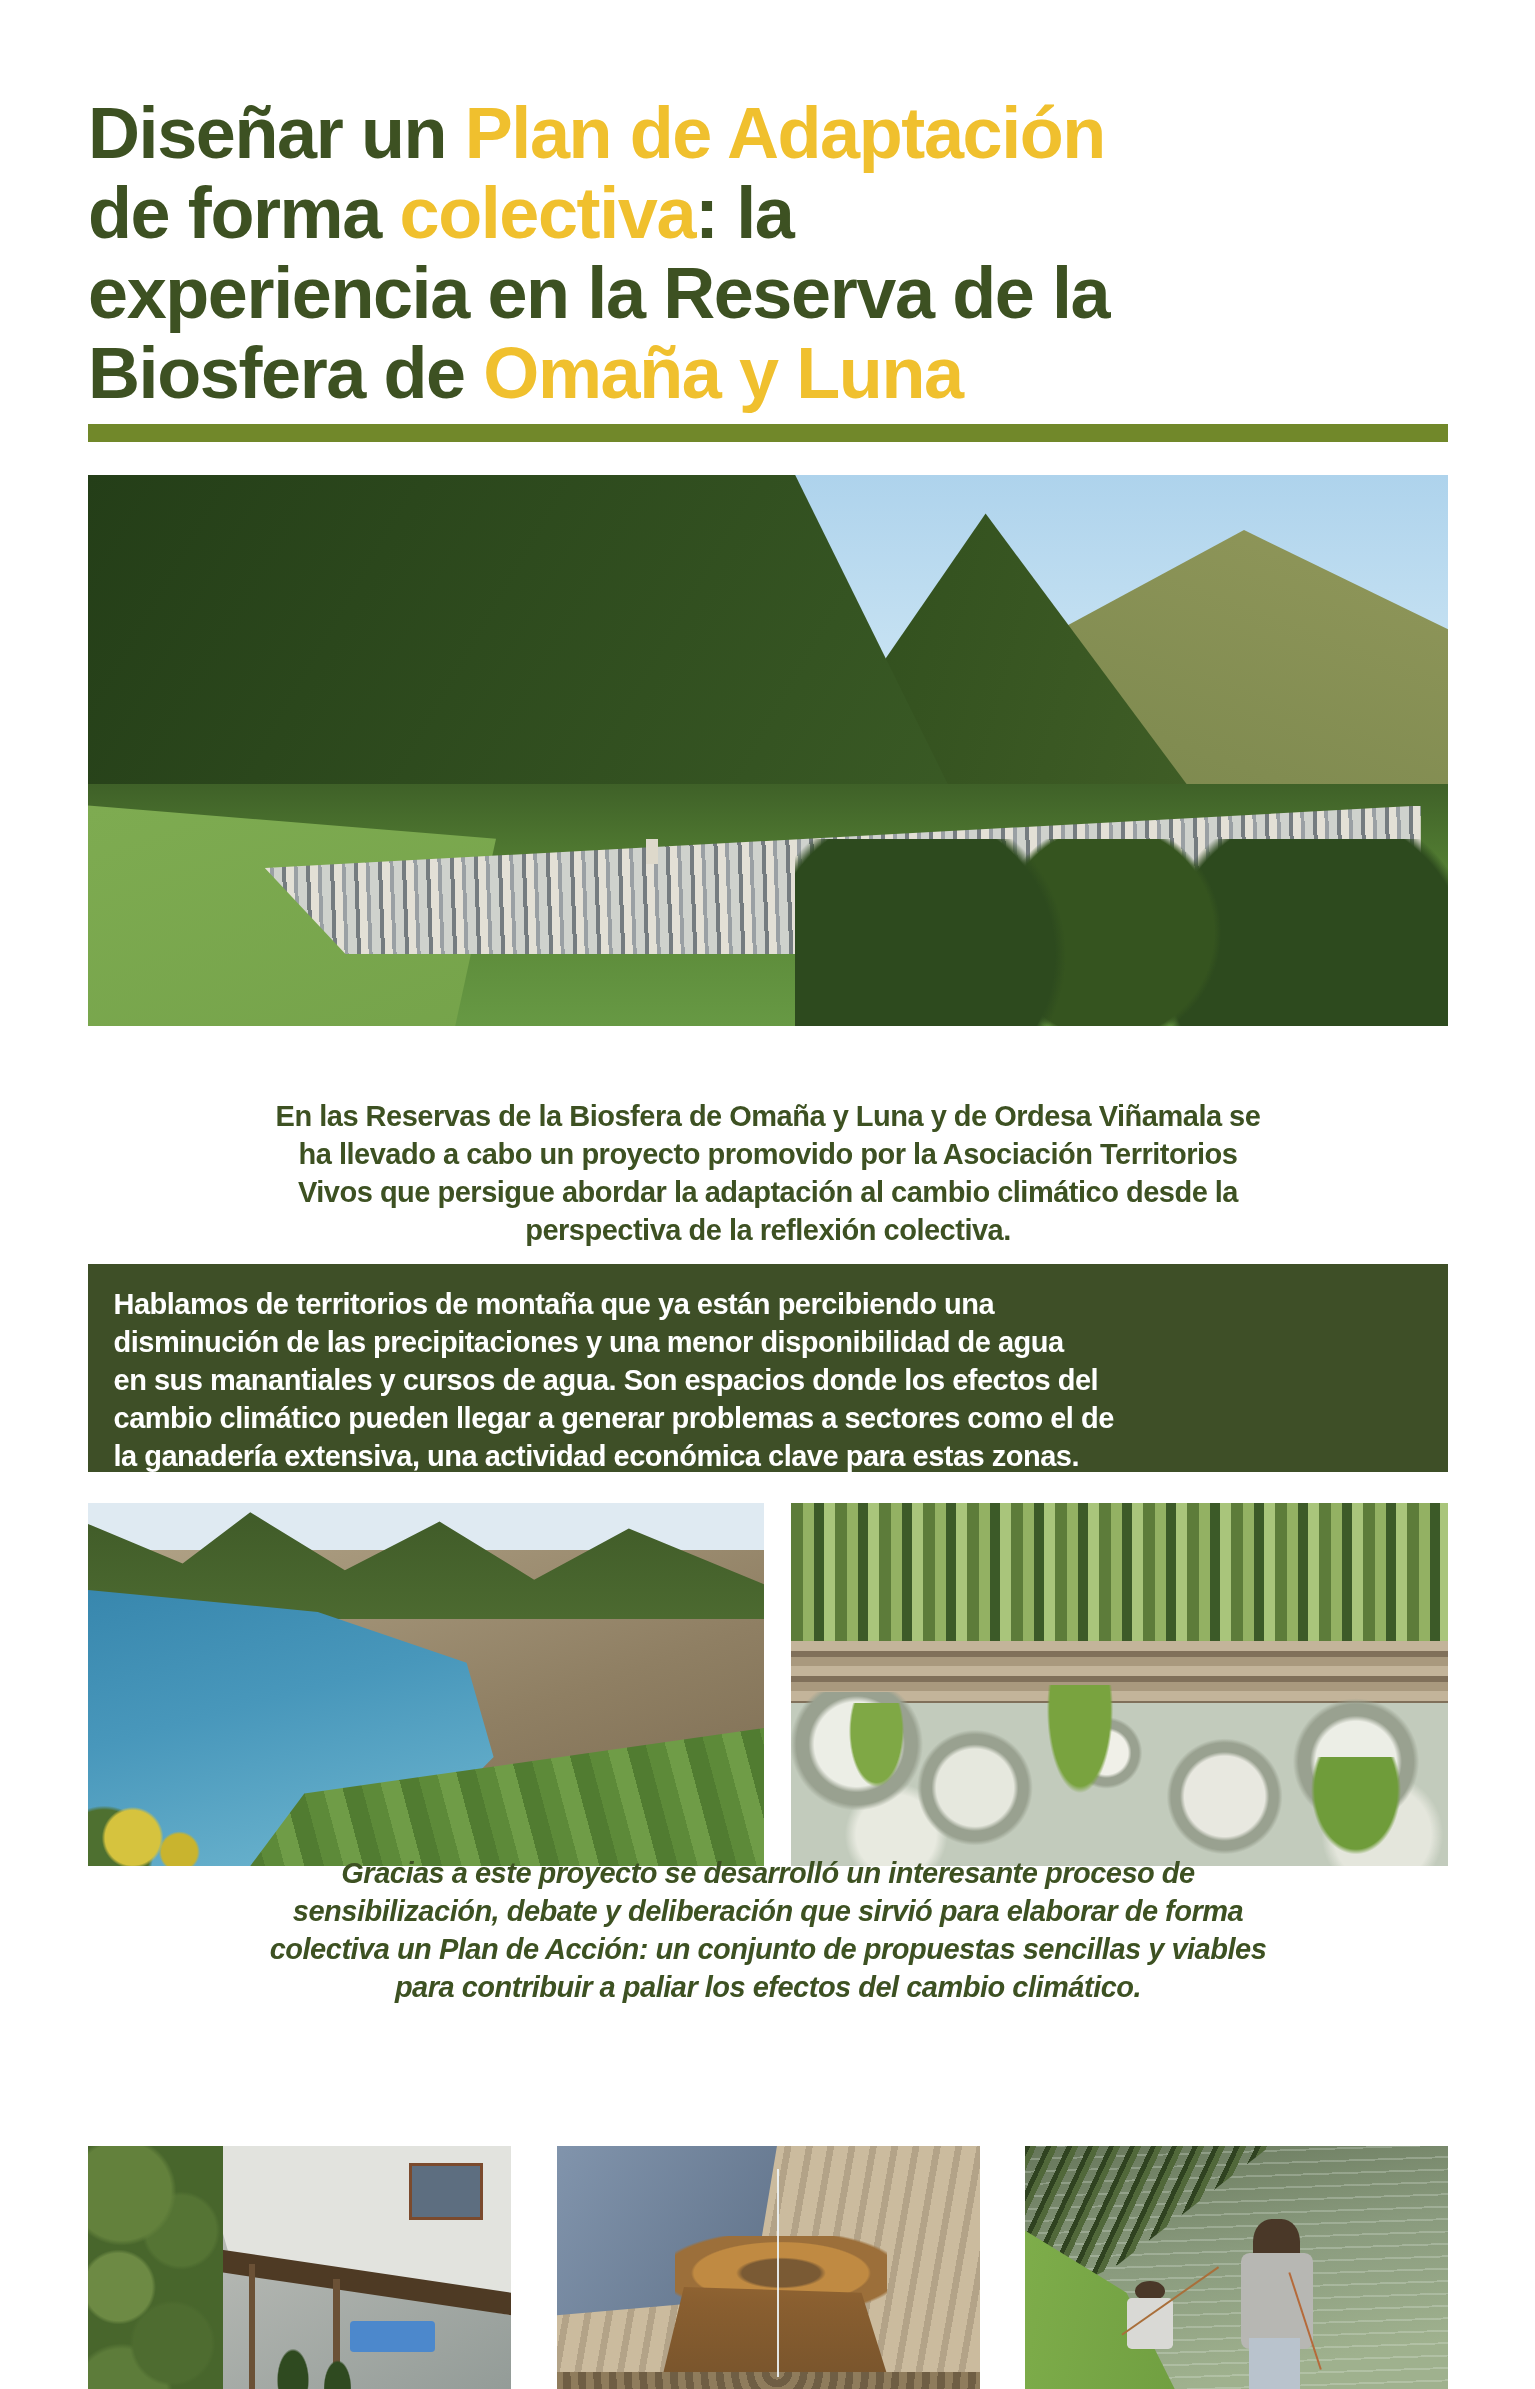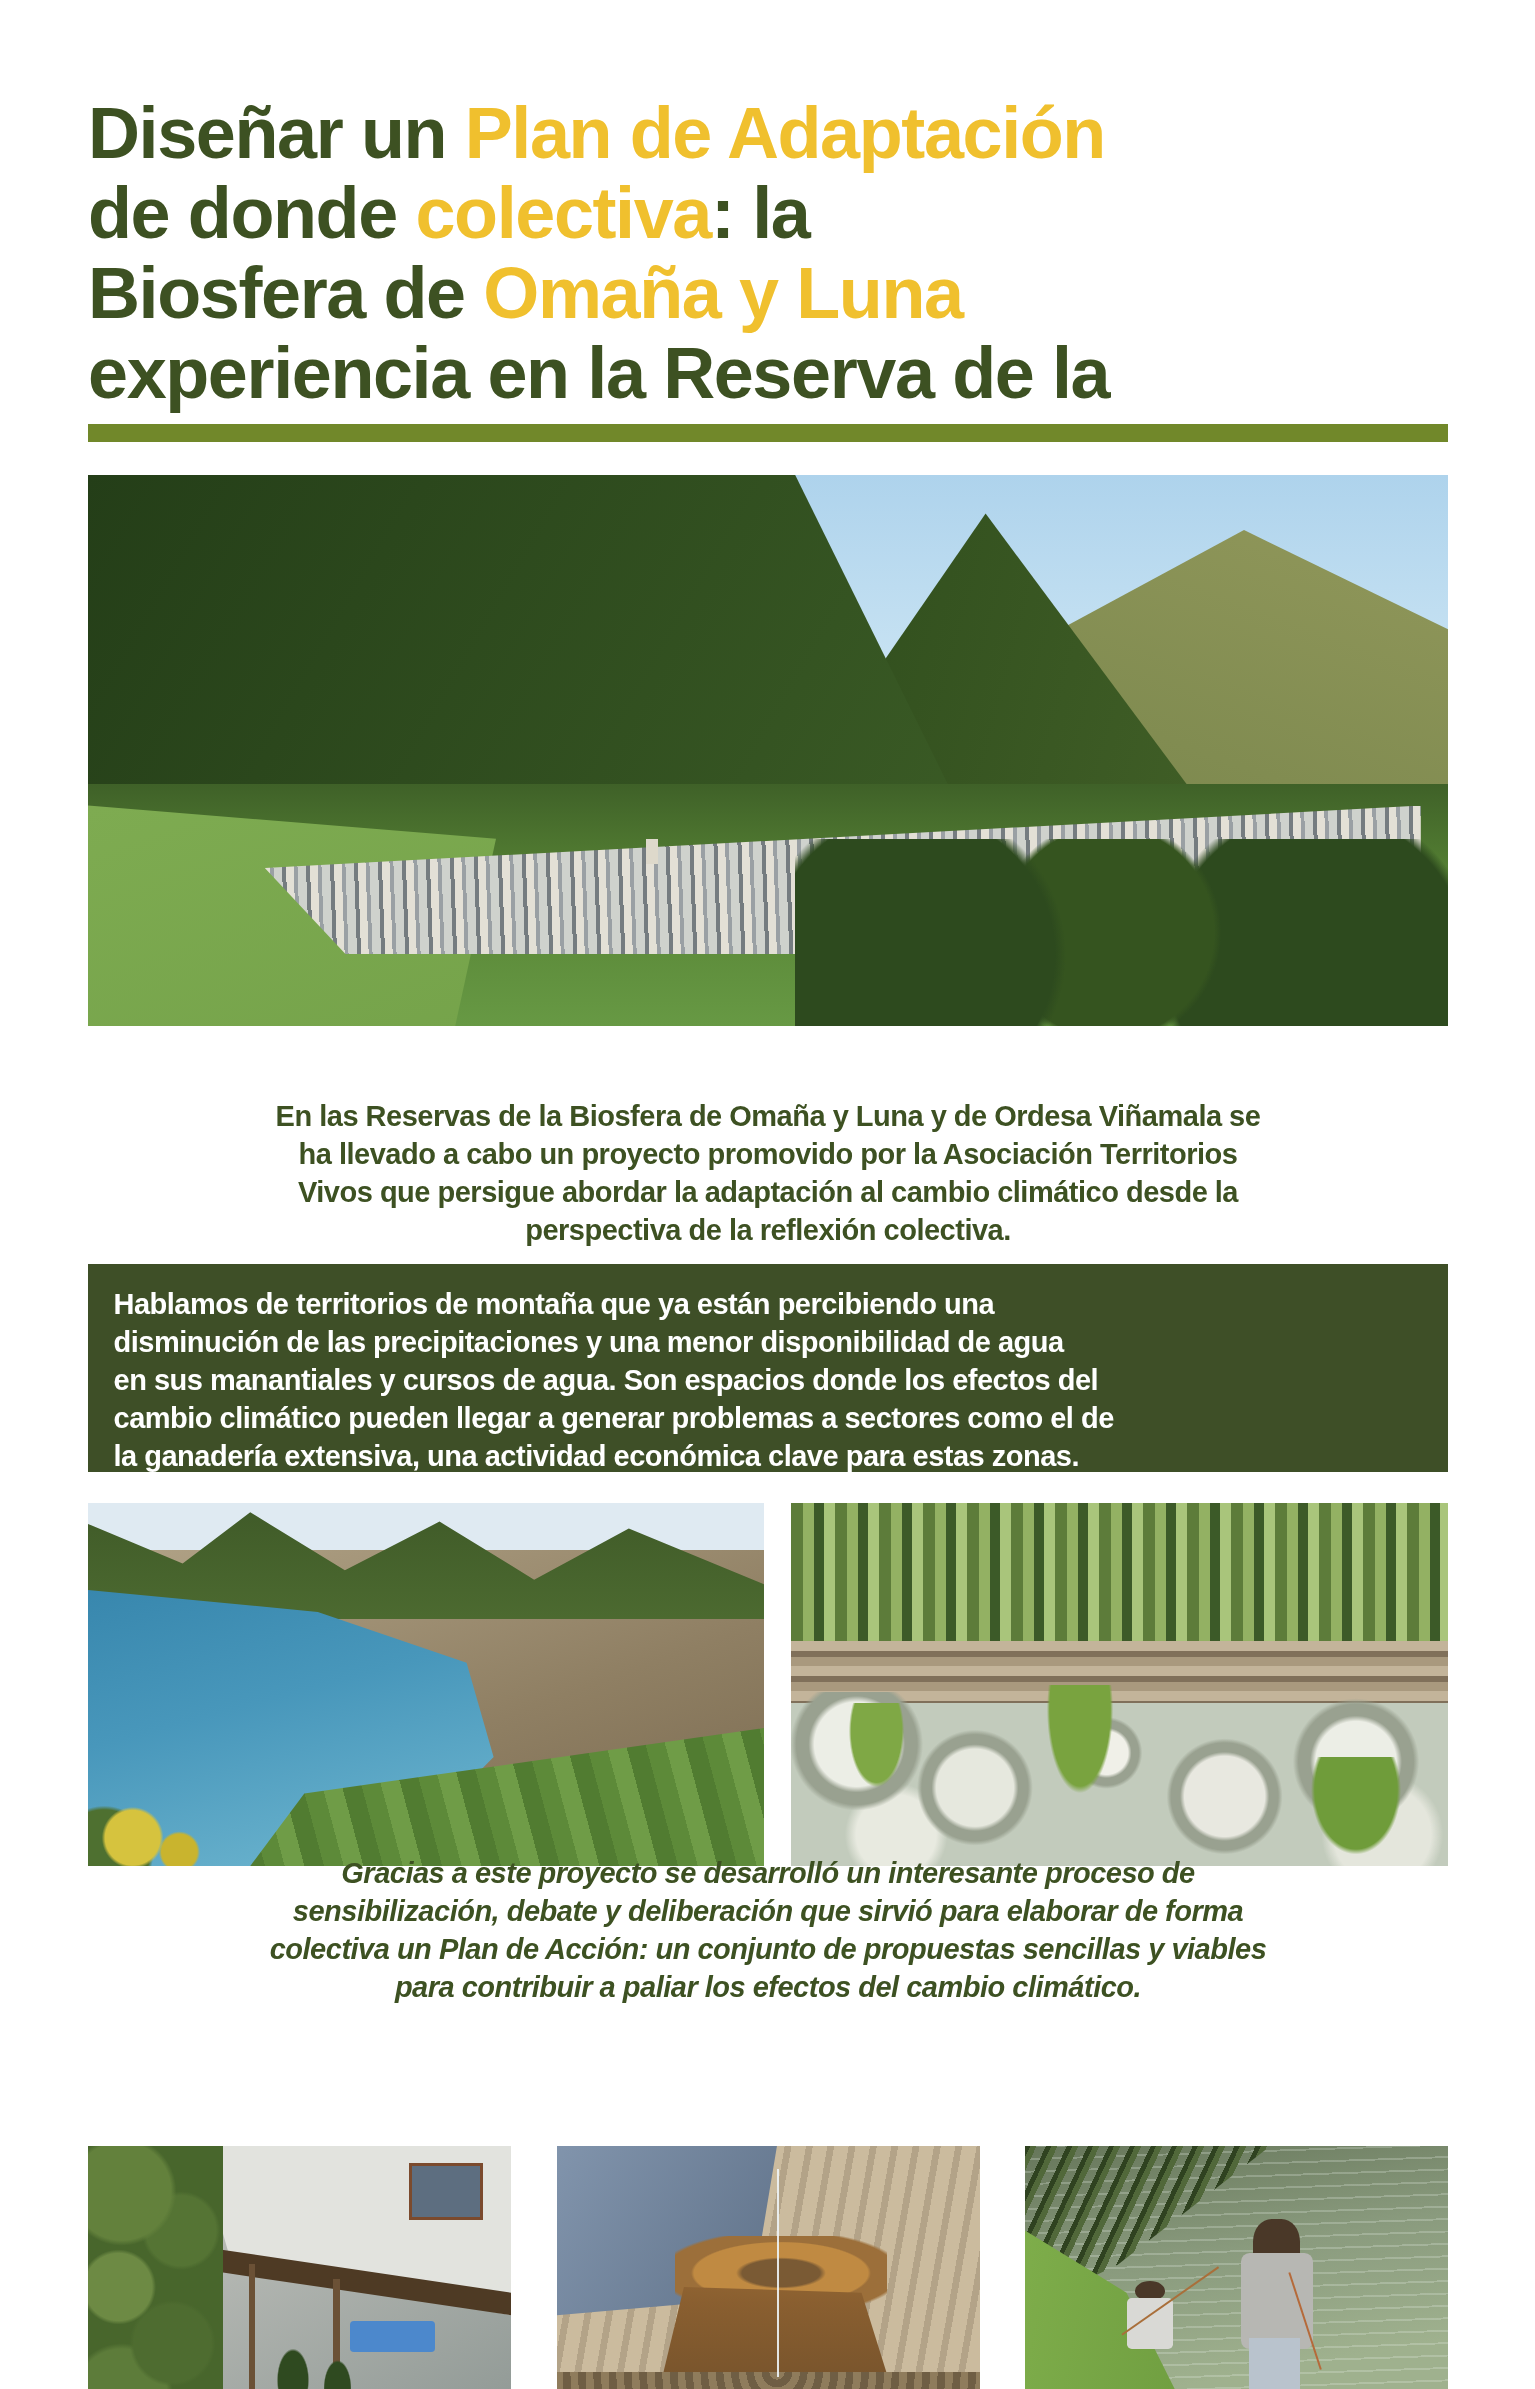--- a/index.html
+++ b/index.html
@@ -28,23 +28,23 @@
   .boxdark .txt,.boxolive .txt{width:1309px;text-align:left;color:#ffffff;font-weight:bold;
            font-size:29px;line-height:38px;letter-spacing:-0.5px;}
 </style>
 </head>
 <body>
 
 <div class="page">
 
   <div class="abs title">
     <div><span class="tg">Diseñar un </span><span class="ty">Plan de Adaptación</span></div>
-    <div><span class="tg">de donde </span><span class="ty">colectiva</span><span class="tg">: la</span></div>
+    <div><span class="tg">de forma </span><span class="ty">colectiva</span><span class="tg">: la</span></div>
+    <div><span class="tg">experiencia en la Reserva de la</span></div>
     <div><span class="tg">Biosfera de </span><span class="ty">Omaña y Luna</span></div>
-    <div><span class="tg">experiencia en la Reserva de la</span></div>
   </div>
 
   <div class="abs divider"></div>
 
   <div class="photo" style="left:88px;top:475px;width:1360px;height:551px;">
     <div class="layer" style="inset:0;background:linear-gradient(180deg,#aed3ec,#cfe7f5 45%,#dcecf0 62%);"></div>
     <div class="layer" style="inset:0;clip-path:polygon(70% 30%,85% 10%,100% 28%,100% 64%,74% 64%);background:linear-gradient(200deg,#93995c,#6f7f46 70%);"></div>
     <div class="layer" style="inset:0;clip-path:polygon(40% 100%,66% 7%,94% 100%);background:linear-gradient(105deg,#33511f 55%,#4a682c);"></div>
     <div class="layer" style="inset:0;clip-path:polygon(0 0,52% 0,72% 100%,0 100%);background:linear-gradient(120deg,#243e18,#3c5d26 70%);"></div>
     <div class="layer" style="left:0;right:0;bottom:0;height:44%;background:linear-gradient(180deg,#3f6128,#568234 40%,#679944);"></div>

